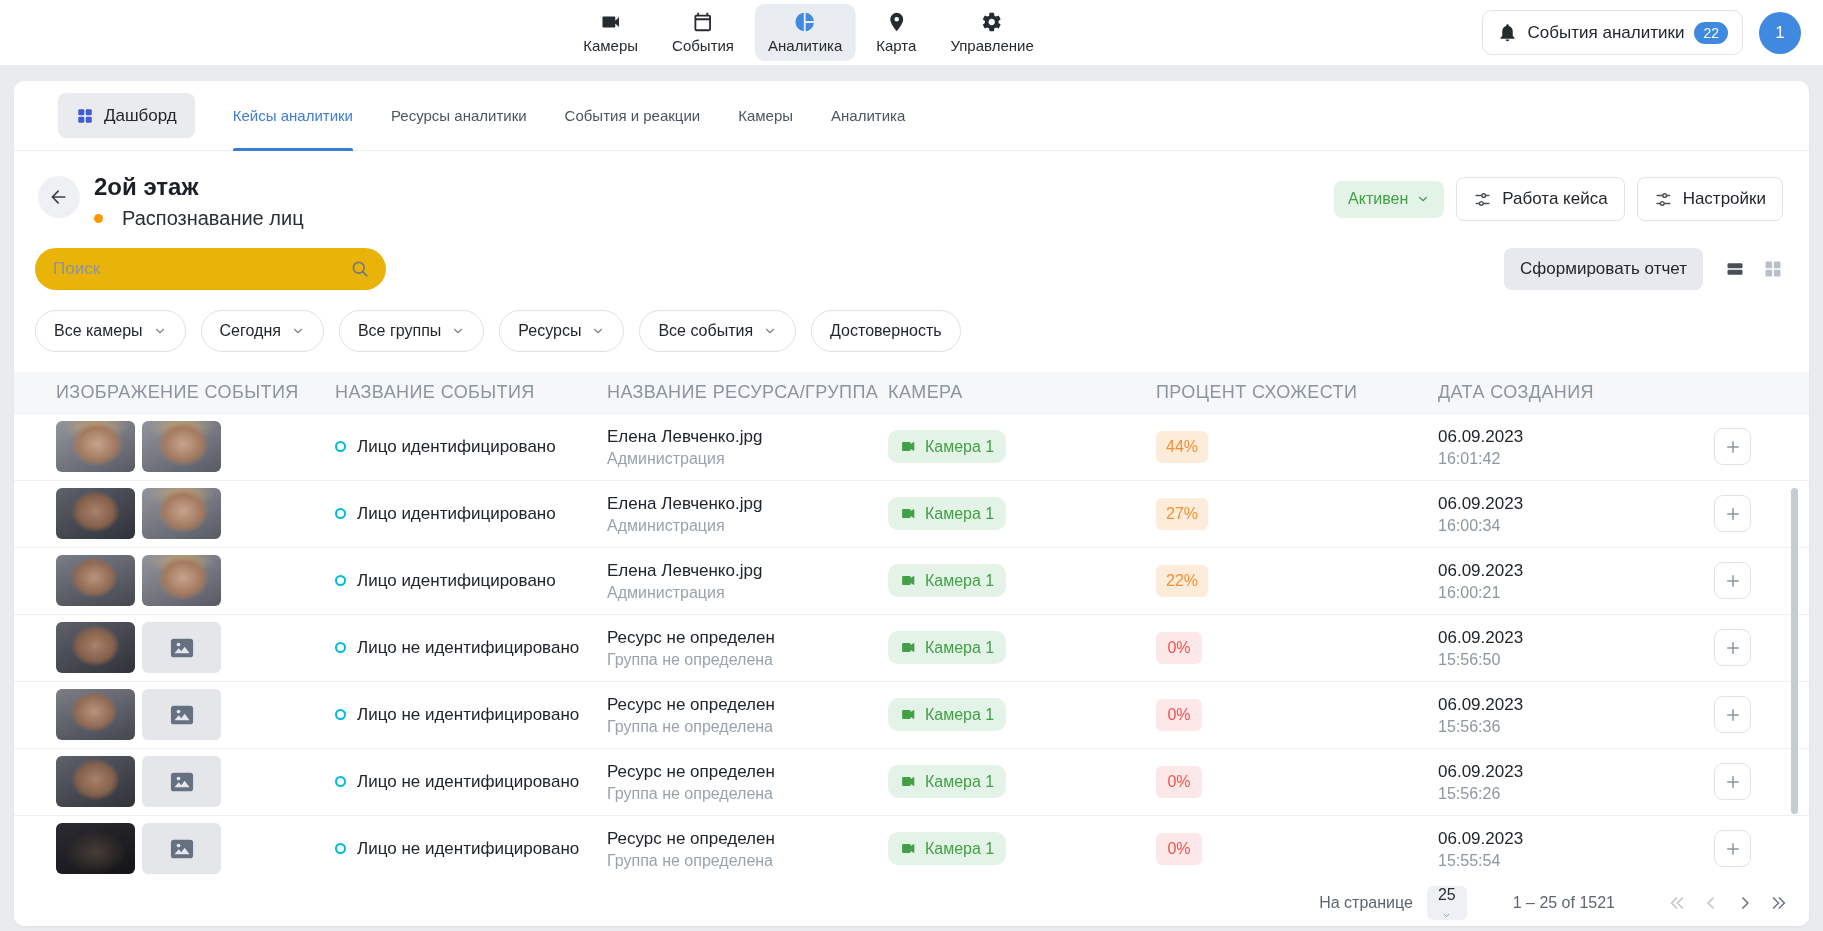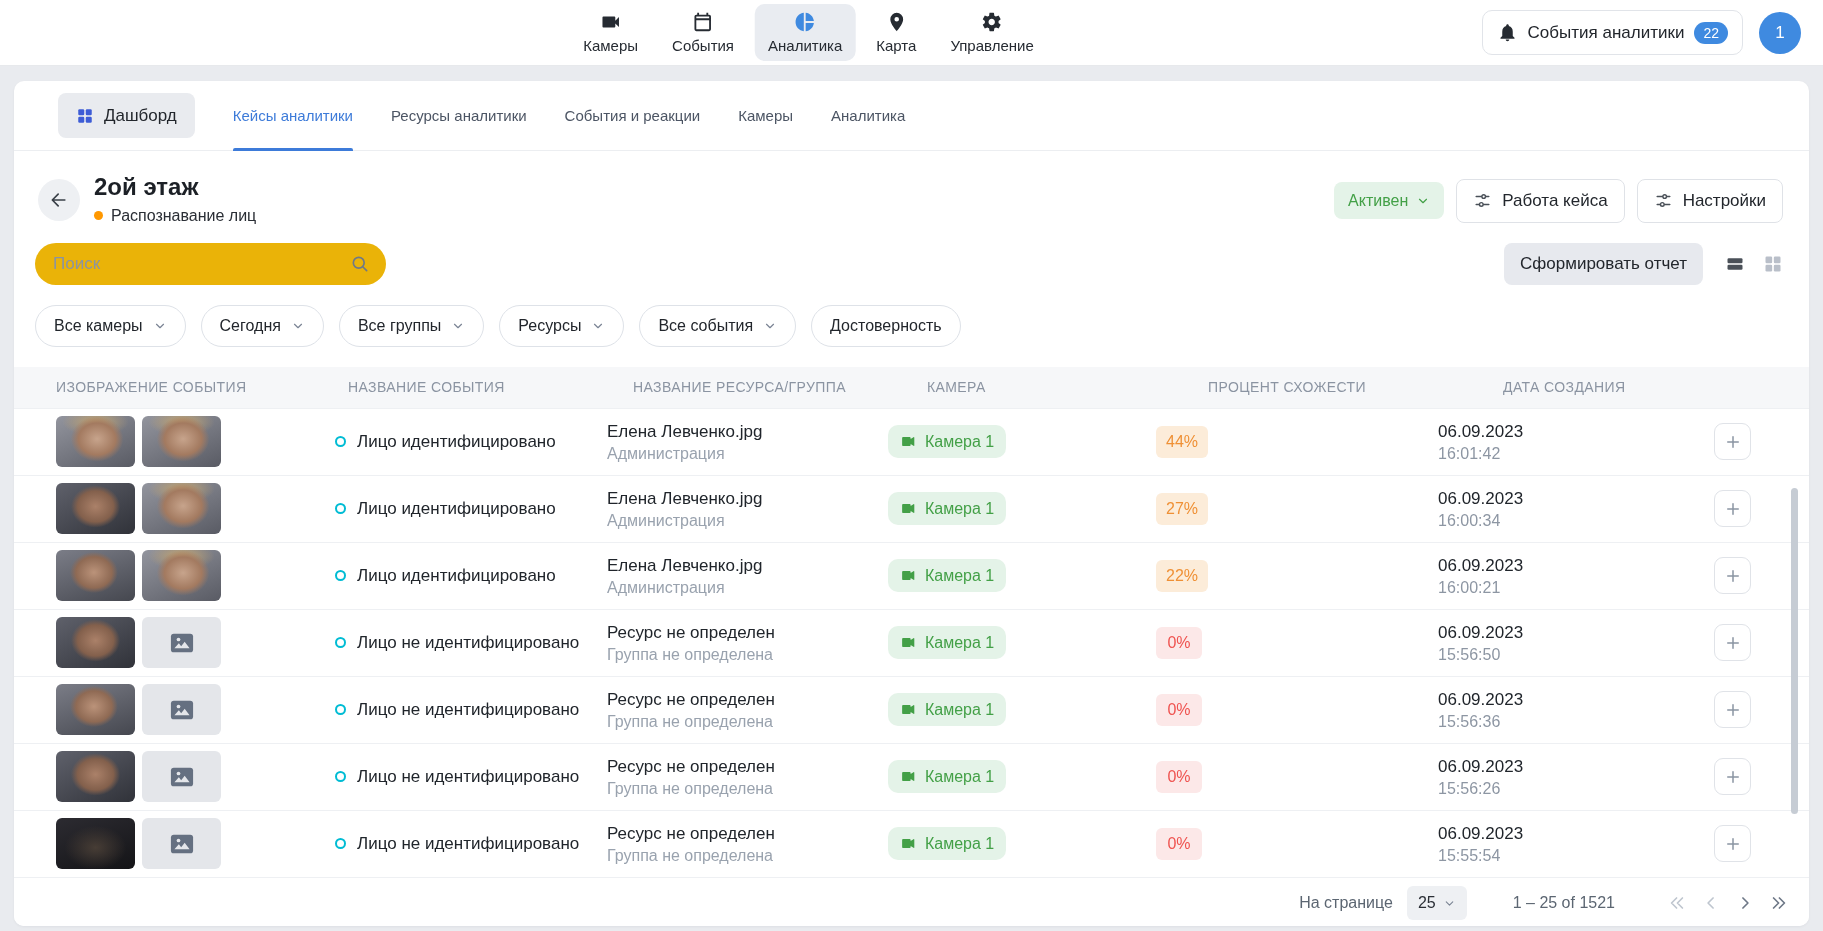--- a/index.html
+++ b/index.html
@@ -29,26 +29,26 @@
 
   
   .tabs { display:flex; align-items:center; gap:38px; height:70px; padding:0 44px; border-bottom:1px solid #eceef1; }
   .dash-pill { display:flex; align-items:center; gap:10px; height:45px; padding:0 18px; background:#e9ebef; border-radius:8px; font-size:17px; color:#22262c; cursor:pointer; }
   .dash-pill svg { width:18px; height:18px; fill:#3d5cd6; }
   .tab { display:flex; align-items:center; height:100%; font-size:15px; color:#4c5564; cursor:pointer; position:relative; white-space:nowrap; }
   .tab.active { color:var(--tab-active-blue,#3d7bd9); }
   .tab.active::after { content:""; position:absolute; left:0; right:0; bottom:-1px; height:3px; background:var(--tab-active-blue,#3d7bd9); border-radius:2px 2px 0 0; }
 
   
-  .case-header { display:flex; align-items:center; margin:22px 26px 0 24px; }
+  .case-header { display:flex; align-items:flex-start; margin:22px 26px 0 24px; }
   .back-btn { width:42px; height:42px; border-radius:50%; background:#eef0f3; display:flex; align-items:center; justify-content:center; flex-shrink:0; margin-top:3px; }
   .back-btn svg { width:20px; height:20px; stroke:#3a4048; stroke-width:2; fill:none; stroke-linecap:round; stroke-linejoin:round; }
   .case-titles { margin-left:14px; }
   .case-title { font-size:24px; font-weight:700; color:#1c2026; line-height:1.2; }
-  .case-sub { display:flex; align-items:center; gap:8px; margin-top:5px; font-size:16px; color:#2a2e35; }
+  .case-sub { display:flex; align-items:center; gap:19px; margin-top:5px; font-size:20px; color:#2a2e35; }
   .type-dot { width:9px; height:9px; border-radius:50%; background:var(--attention-orange,#ff9800); }
   .header-actions { margin-left:auto; display:flex; align-items:center; gap:12px; margin-top:4px; }
   .status-pill { display:flex; align-items:center; gap:8px; height:37px; padding:0 14px; border-radius:8px; background:var(--success-bg,#e4f3e8); color:var(--success-green,#43a047); font-size:16px; cursor:pointer; }
   .hdr-btn { display:flex; align-items:center; gap:10px; height:44px; padding:0 16px; border:1px solid #dfe2e7; border-radius:8px; background:#fff; font-size:17px; color:#22262c; }
   .hdr-btn svg { width:19px; height:19px; stroke:#4a5058; stroke-width:1.8; fill:none; stroke-linecap:round; }
   .chev { width:14px; height:14px; }
   .chev path { fill:none; stroke:currentColor; stroke-width:2; stroke-linecap:round; stroke-linejoin:round; }
 
   
   .toolbar-row { display:flex; align-items:center; margin:18px 26px 0 21px; }
@@ -64,21 +64,21 @@
   .view-btn.active svg rect { fill:#4a5058; }
   .view-btn.inactive svg rect { fill:#b9bfc9; }
 
   
   .filters-row { display:flex; align-items:center; gap:15px; margin:20px 26px 0 21px; }
   .filter-pill { display:flex; align-items:center; gap:10px; height:42px; padding:0 18px; border:1px solid #dee2e8; border-radius:21px; font-size:16px; color:#22262c; cursor:pointer; background:#fff; white-space:nowrap; }
   .filter-pill .chev { color:#7b8494; }
 
   
   .thead, .trow { display:grid; grid-template-columns:279px 272px 281px 268px 282px 276px 1fr; padding-left:42px; padding-right:12px; align-items:center; }
-  .thead { margin-top:20px; height:42px; background:#f6f7f9; font-size:14px; color:#8b94a2; letter-spacing:.4px; border-bottom:1px solid #eef0f3;gap:13px; }
+  .thead { margin-top:20px; height:42px; background:#f6f7f9; font-size:18px; color:#8b94a2; letter-spacing:.4px; border-bottom:1px solid #eef0f3; }
   .trow { height:67px; border-bottom:1px solid #eef0f3; background:#fff; }
   .cell-images { display:flex; gap:7px; }
   .thumb { width:79px; height:51px; border-radius:6px; background:#3a3d44; display:flex; align-items:center; justify-content:center; overflow:hidden; cursor:pointer; }
   .thumb .ph-icon { display:none; width:28px; height:28px; }
   .thumb.placeholder { background:#e4e6ea; cursor:default; }
   .thumb.placeholder .ph-icon { display:block; }
   .f1 { background:radial-gradient(45% 60% at 52% 45%, #c7a48c 0%, #a37a60 52%, rgba(60,58,66,0) 74%), radial-gradient(70% 45% at 50% 12%, #c3a470 0%, rgba(0,0,0,0) 60%), linear-gradient(155deg,#93959e 0%,#595b64 100%); }
   .f2 { background:radial-gradient(42% 56% at 50% 46%, #ab8169 0%, #83604c 54%, rgba(0,0,0,0) 74%), linear-gradient(150deg,#5f616b 0%,#303239 100%); }
   .f3 { background:radial-gradient(42% 56% at 48% 44%, #bb937a 0%, #8f6a54 54%, rgba(0,0,0,0) 72%), linear-gradient(160deg,#7b7d87 0%,#45474f 100%); }
   .f4 { background:radial-gradient(50% 55% at 50% 58%, #473d35 0%, rgba(0,0,0,0) 78%), linear-gradient(160deg,#2c2b31 0%,#141417 100%); }
@@ -96,21 +96,21 @@
   .cell-actions { display:flex; }
   .plus-btn { width:37px; height:37px; border:1px solid #e0e3e8; border-radius:9px; background:#fff; display:flex; align-items:center; justify-content:center; }
   .plus-btn svg { width:18px; height:18px; }
 
   
   .scrollbar { position:absolute; right:11px; top:407px; width:7px; height:326px; background:#c6ccd4; border-radius:4px; cursor:grab; }
 
   
   .pagination { position:absolute; left:0; right:0; bottom:0; height:46px; background:#fff; display:flex; align-items:center; justify-content:flex-end; padding-right:16px; font-size:16px; }
   .pg-label { color:#5c6672; margin-right:14px; }
-  .pg-select { display:flex; align-items:center; gap:7px; height:34px; padding:0 11px; background:#eef0f3; border-radius:6px; color:#2a2e35; cursor:pointer; margin-right:46px; }
+  .pg-select { display:flex; align-items:center; gap:7px; height:34px; padding:0 11px; background:#eef0f3; border-radius:6px; color:#2a2e35; cursor:pointer; margin-right:46px;flex-direction:column; }
   .pg-select .chev { color:#7b8494; width:13px; height:13px; }
   .pg-range { color:#5c6672; margin-right:48px; }
   .pg-arrows { display:flex; align-items:center; gap:6px; }
   .pg-arrow { width:28px; height:28px; display:flex; align-items:center; justify-content:center; color:#6e7887; }
   .pg-arrow.disabled { color:#bfc6cf; cursor:default; }
   .pg-arrow svg { width:20px; height:20px; }
   .pg-arrow path { fill:none; stroke:currentColor; stroke-width:2; stroke-linecap:round; stroke-linejoin:round; }
 </style>
 </head>
 <body>

